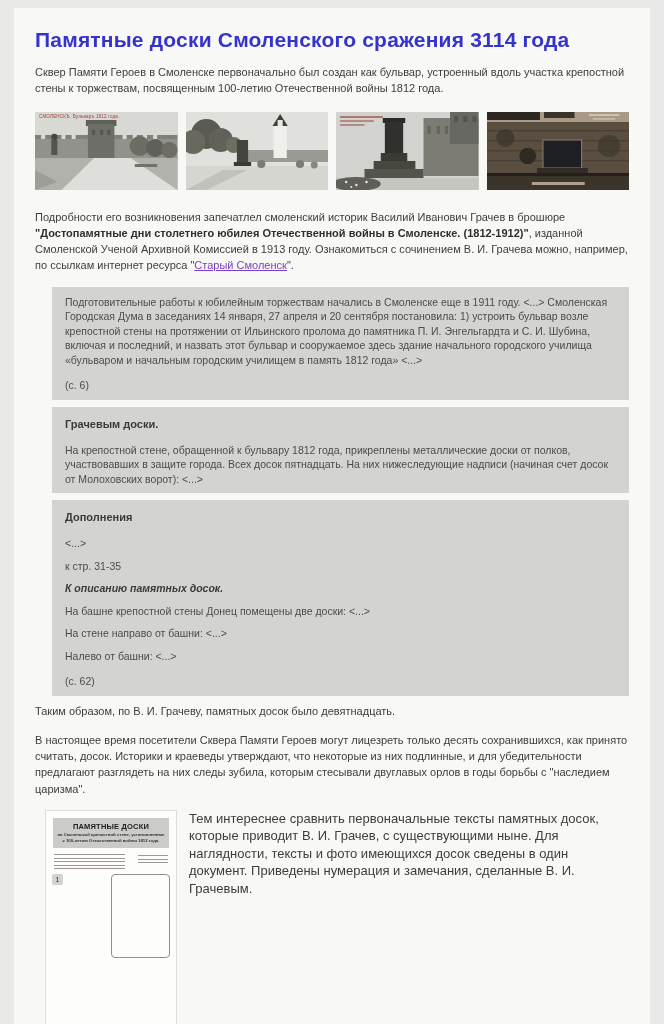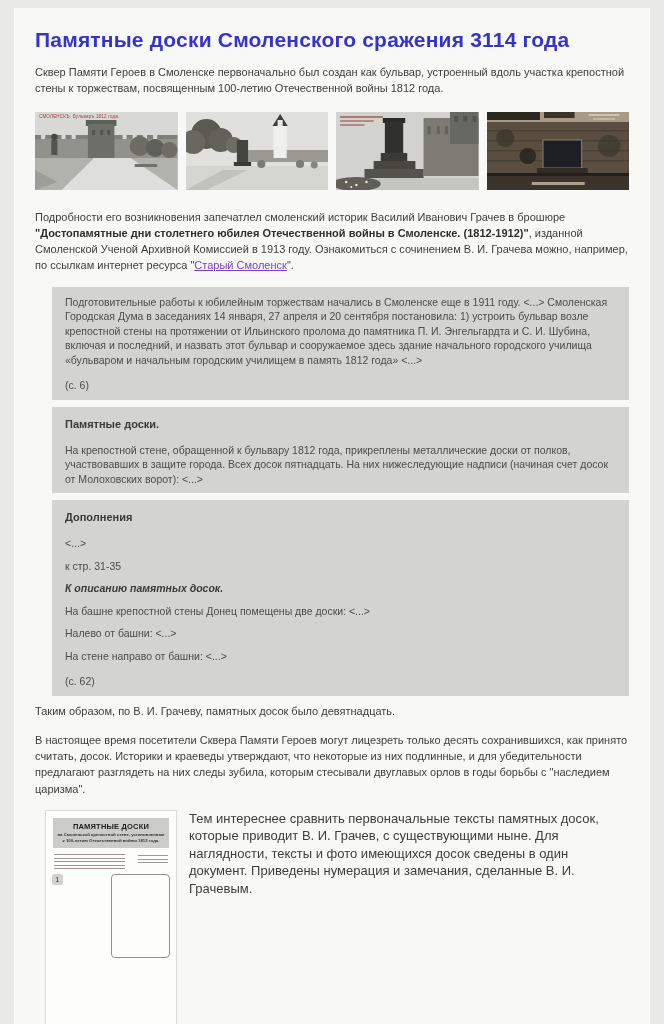--- a/index.html
+++ b/index.html
@@ -211,32 +211,32 @@
   <p class="body-text">
     <span>Подробности его возникновения запечатлел смоленский историк Василий Иванович Грачев в брошюре </span><b class="book-title">"Достопамятные дни столетнего юбилея Отечественной войны в Смоленске. (1812-1912)"</b><span>, изданной Смоленской Ученой Архивной Комиссией в 1913 году. Ознакомиться с сочинением В. И. Грачева можно, например, по ссылкам интернет ресурса "</span><a class="plink">Старый Смоленск</a><span>".</span>
   </p>
 
   <div class="quote">
     <p>Подготовительные работы к юбилейным торжествам начались в Смоленске еще в 1911 году. &lt;...&gt; Смоленская Городская Дума в заседаниях 14 января, 27 апреля и 20 сентября постановила: 1) устроить бульвар возле крепостной стены на протяжении от Ильинского пролома до памятника П. И. Энгельгардта и С. И. Шубина, включая и последний, и назвать этот бульвар и сооружаемое здесь здание начального городского училища «бульваром и начальным городским училищем в память 1812 года» &lt;...&gt;</p>
     <p class="sp">(с. 6)</p>
   </div>
 
   <div class="quote">
-    <p class="qhead">Памятные доски.</p>
+    <p class="qhead">Грачевым доски.</p>
     <p>На крепостной стене, обращенной к бульвару 1812 года, прикреплены металлические доски от полков, участвовавших в защите города. Всех досок пятнадцать. На них нижеследующие надписи (начиная счет досок от Молоховских ворот): &lt;...&gt;</p>
   </div>
 
   <div class="quote">
     <p class="qhead">Дополнения</p>
     <p class="sp">&lt;...&gt;</p>
     <p>к стр. 31-35</p>
     <p class="qsub">К описанию памятных досок.</p>
     <p>На башне крепостной стены Донец помещены две доски: &lt;...&gt;</p>
+    <p>На стене направо от башни: &lt;...&gt;</p>
     <p>Налево от башни: &lt;...&gt;</p>
-    <p>На стене направо от башни: &lt;...&gt;</p>
     <p class="sp">(с. 62)</p>
   </div>
 
   <p class="body-text" style="margin-top:5px;">Таким образом, по В. И. Грачеву, памятных досок было девятнадцать.</p>
 
   <p class="body-text">В настоящее время посетители Сквера Памяти Героев могут лицезреть только десять сохранившихся, как принято считать, досок. Историки и краеведы утверждают, что некоторые из них подлинные, и для убедительности предлагают разглядеть на них следы зубила, которым стесывали двуглавых орлов в годы борьбы с "наследием царизма".</p>
 
   <div class="bottom">
 
     <div class="thumb">

